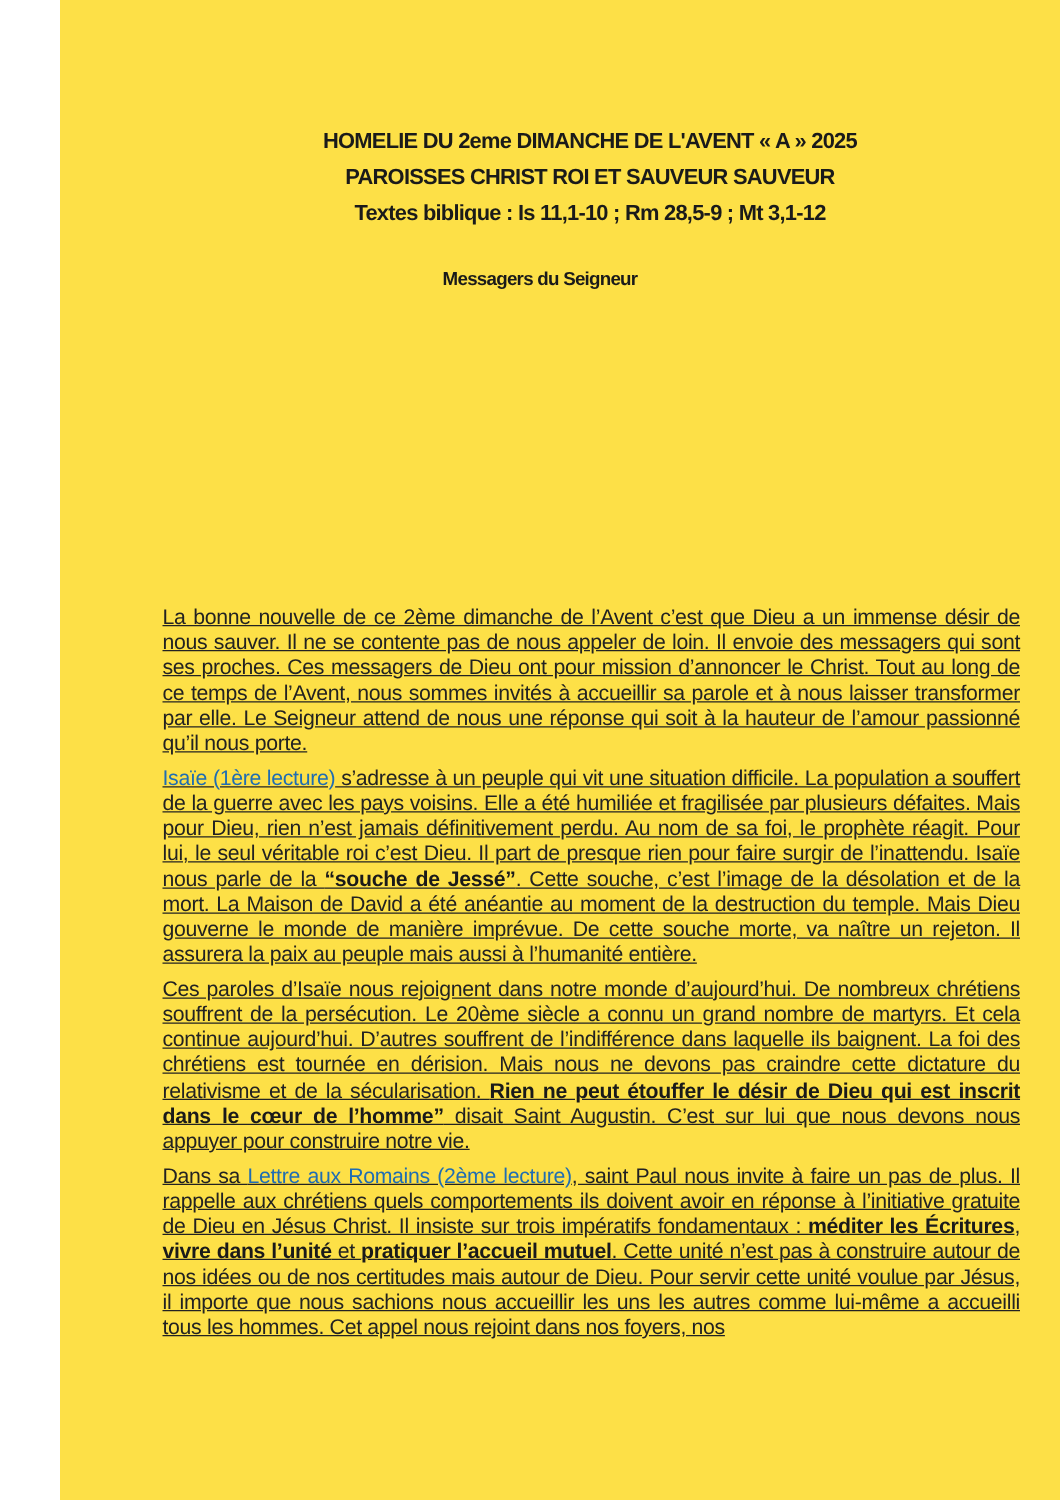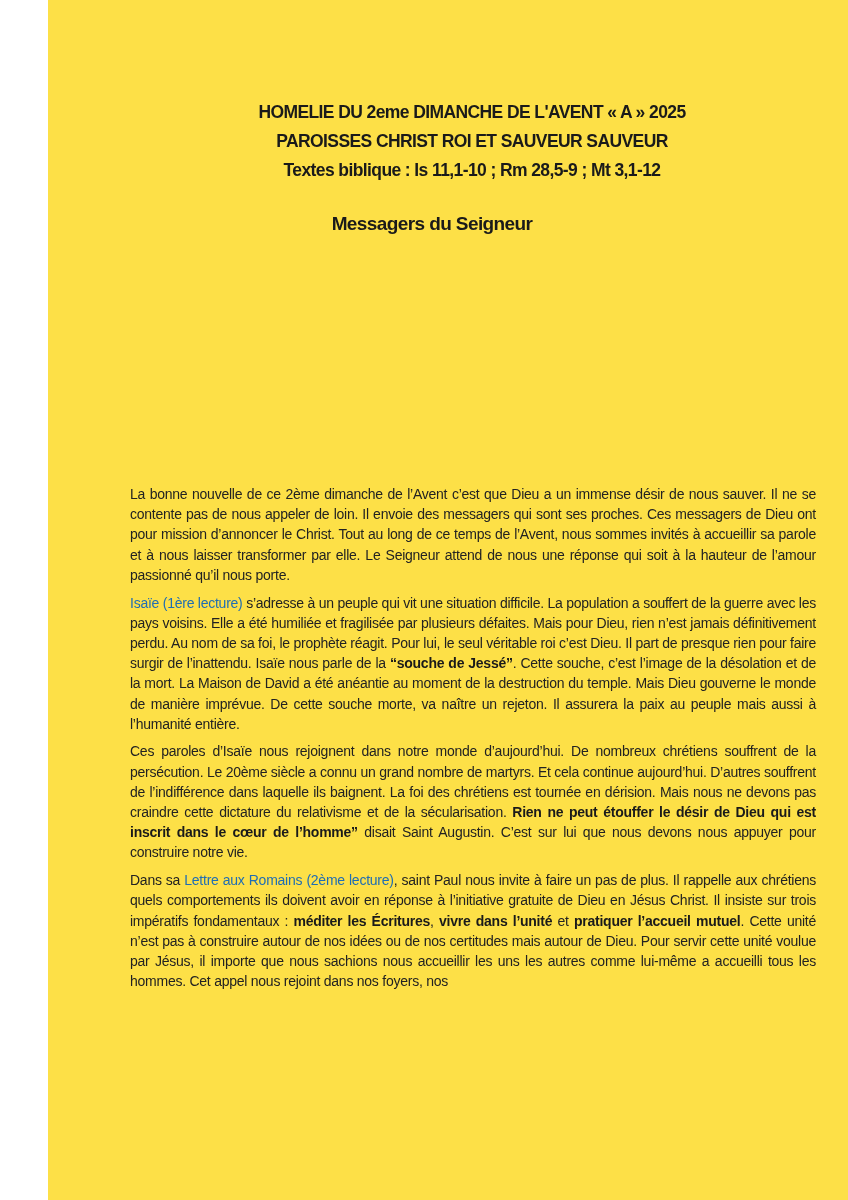--- a/index.html
+++ b/index.html
@@ -3,25 +3,25 @@
   <meta charset="utf-8">
   <style>
     html, body { margin: 0; padding: 0; background: #ffffff; }
     body { width: 848px; height: 1200px; position: relative; overflow: hidden; }
     .page { position: absolute; left: 12px; top: 0; width: 848px; height: 1200px; background: #fde047; margin-left: 36px; }
     .header { position: absolute; left: 0; top: 98px; width: 848px; text-align: center;
       font-family: "Liberation Sans", sans-serif; font-weight: bold; color: #1a1a1a;
       font-size: 17.5px; letter-spacing: -0.6px; }
     .header div { height: 29px; line-height: 29px; }
     .subtitle { position: absolute; left: 0; top: 209px; width: 768px; text-align: center;
-      font-family: "Liberation Sans", sans-serif; font-weight: bold; font-size: 19px;
+      font-family: "Liberation Sans", sans-serif; font-weight: bold; font-size: 15px;
       letter-spacing: -0.6px; color: #1a1a1a; line-height: 29px; }
     .body { position: absolute; left: 82px; top: 484px; width: 686px;
-      font-family: "Liberation Sans", sans-serif; font-size: 14px; line-height: 20.2px;
-      color: #222; text-align: justify; letter-spacing: -0.25px; }
+      font-family: "Liberation Sans", sans-serif; font-size: 17px; line-height: 20.2px;
+      color: #222; text-align: justify; letter-spacing: -0.25px; text-decoration: underline; }
     .body p { margin: 0 0 7.5px 0; }
     .link { color: #1f6db3; }
     b { color: #1a1a1a; }
   </style>
 </head>
 <body>
 
 <div class="page">
   <div class="header">
     <div>HOMELIE DU 2eme DIMANCHE DE L'AVENT « A » 2025</div>

